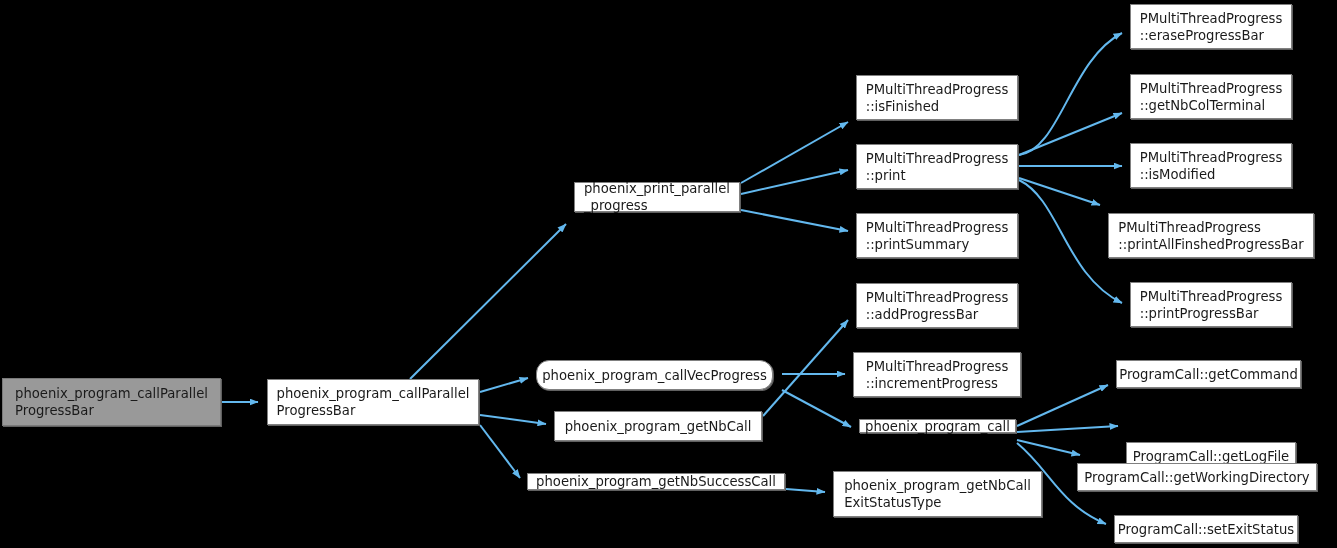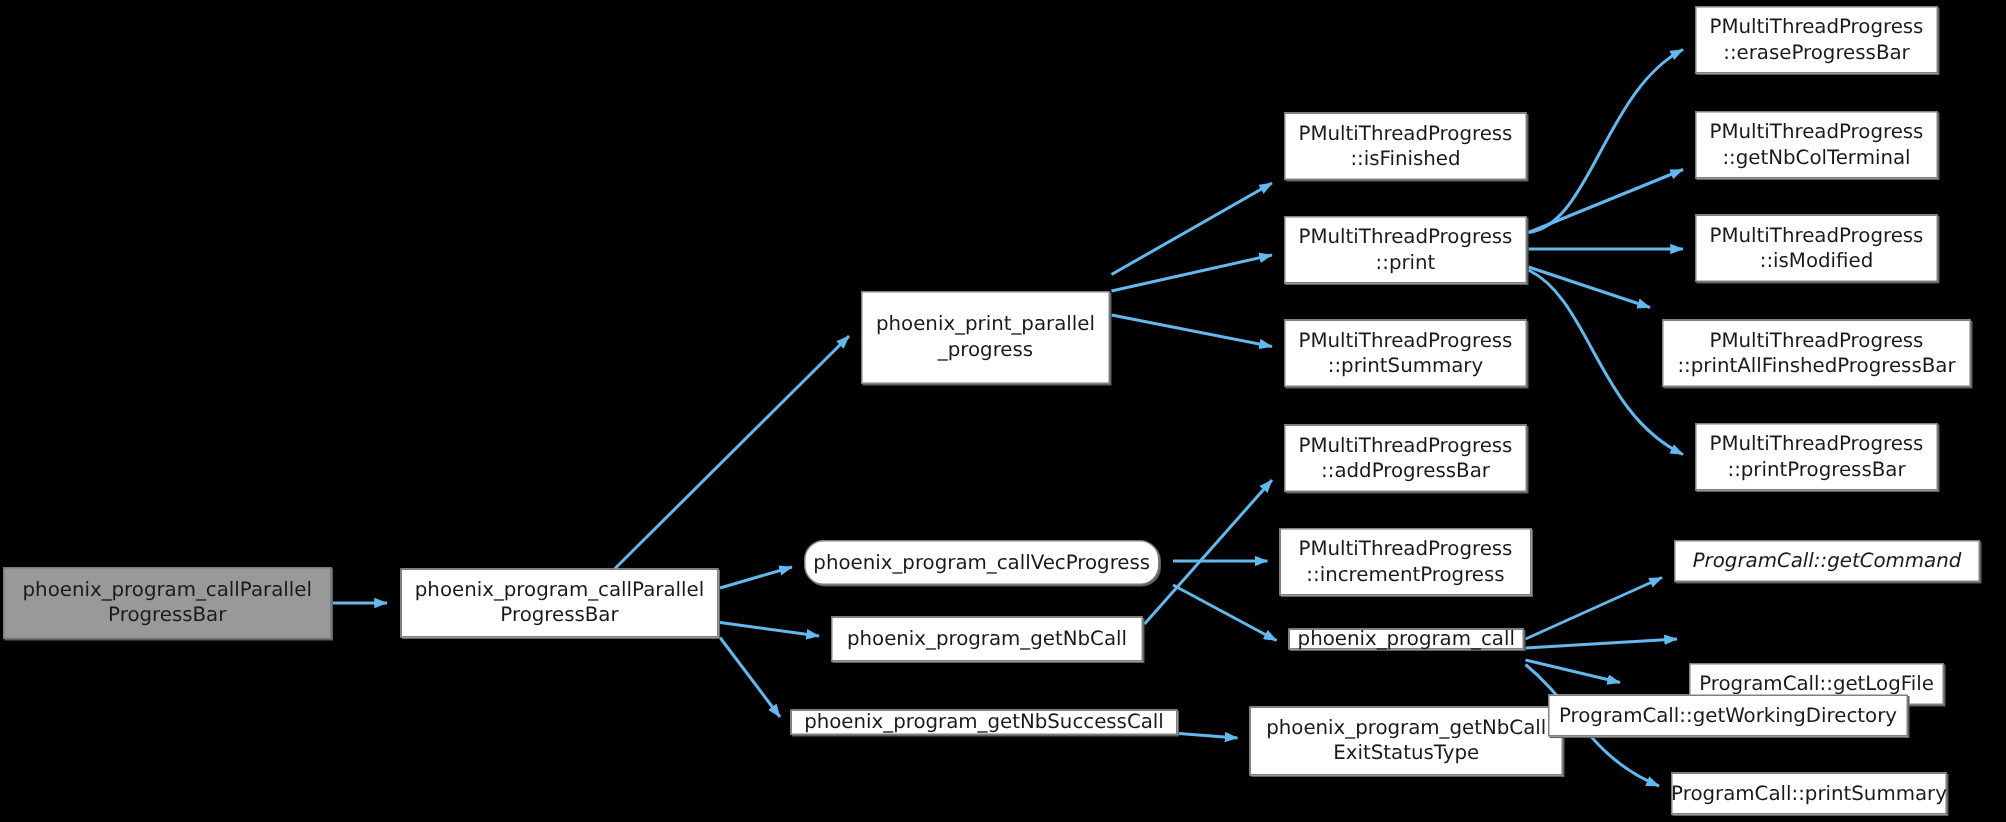--- a/index.html
+++ b/index.html
@@ -22,21 +22,20 @@
     width: 1337px;
     height: 548px;
     pointer-events: none;
   }
   .node {
     position: absolute;
     box-sizing: border-box;
     display: flex;
     align-items: center;
     justify-content: center;
-    text-align: center;
     border: 1px solid #808080;
     background: #ffffff;
     color: #1a1a1a;
     font-size: 13.2px;
     line-height: 17px;
     letter-spacing: 0px;
     white-space: pre-line;
     box-shadow: 1px 1px 0 0 #606060;
   }
   .node.highlight {
@@ -77,21 +76,21 @@
         <path d="M 1017,432 L 1118,426" fill="none" stroke="#63b8ee" stroke-width="2" marker-end="url(#arrowhead)"></path>
         <path d="M 1017,440 L 1080,455" fill="none" stroke="#63b8ee" stroke-width="2" marker-end="url(#arrowhead)"></path>
         <path d="M 1017,443 C 1050,470 1060,505 1106,524" fill="none" stroke="#63b8ee" stroke-width="2" marker-end="url(#arrowhead)"></path>
       </g>
   </svg>
   <div id="node-layer">
       <div class="node highlight" style="left: 2px; top: 378px; width: 219px; height: 48px;"><span>phoenix_program_callParallel
 ProgressBar</span></div>
       <div class="node" style="left: 267px; top: 379px; width: 212px; height: 46px;"><span>phoenix_program_callParallel
 ProgressBar</span></div>
-      <div class="node" style="left: 574px; top: 194px; width: 166px; height: 62px;"><span>phoenix_print_parallel
+      <div class="node" style="left: 574px; top: 182px; width: 166px; height: 30px;"><span>phoenix_print_parallel
 _progress</span></div>
       <div class="node" style="left: 536px; top: 360px; width: 237px; height: 30px; border-radius: 13px;"><span>phoenix_program_callVecProgress</span></div>
       <div class="node" style="left: 554px; top: 411px; width: 208px; height: 30px;"><span>phoenix_program_getNbCall</span></div>
       <div class="node" style="left: 527px; top: 473px; width: 258px; height: 17px;"><span>phoenix_program_getNbSuccessCall</span></div>
       <div class="node" style="left: 856px; top: 75px; width: 162px; height: 45px;"><span>PMultiThreadProgress
 ::isFinished</span></div>
       <div class="node" style="left: 856px; top: 144px; width: 162px; height: 45px;"><span>PMultiThreadProgress
 ::print</span></div>
       <div class="node" style="left: 856px; top: 213px; width: 162px; height: 45px;"><span>PMultiThreadProgress
 ::printSummary</span></div>
@@ -105,18 +104,18 @@
       <div class="node" style="left: 1130px; top: 4px; width: 162px; height: 45px;"><span>PMultiThreadProgress
 ::eraseProgressBar</span></div>
       <div class="node" style="left: 1130px; top: 74px; width: 162px; height: 45px;"><span>PMultiThreadProgress
 ::getNbColTerminal</span></div>
       <div class="node" style="left: 1130px; top: 143px; width: 162px; height: 45px;"><span>PMultiThreadProgress
 ::isModified</span></div>
       <div class="node" style="left: 1108px; top: 213px; width: 206px; height: 45px;"><span>PMultiThreadProgress
 ::printAllFinshedProgressBar</span></div>
       <div class="node" style="left: 1130px; top: 282px; width: 162px; height: 45px;"><span>PMultiThreadProgress
 ::printProgressBar</span></div>
-      <div class="node" style="left: 1116px; top: 360px; width: 204px; height: 28px; font-style: italic;"><span>ProgramCall::getCommand</span></div>
+      <div class="node" style="left: 1116px; top: 360px; width: 185px; height: 28px;"><span>ProgramCall::getCommand</span></div>
       <div class="node" style="left: 1126px; top: 412px; width: 170px; height: 28px; margin-top: 30px;"><span>ProgramCall::getLogFile</span></div>
-      <div class="node" style="left: 1032px; top: 463px; width: 240px; height: 28px;"><span>ProgramCall::getWorkingDirectory</span></div>
-      <div class="node" style="left: 1114px; top: 515px; width: 184px; height: 28px;"><span>ProgramCall::printSummary</span></div>
+      <div class="node" style="left: 1077px; top: 463px; width: 240px; height: 28px;"><span>ProgramCall::getWorkingDirectory</span></div>
+      <div class="node" style="left: 1114px; top: 515px; width: 184px; height: 28px;"><span>ProgramCall::setExitStatus</span></div>
     </div>
 </div>
 
 </body></html>

